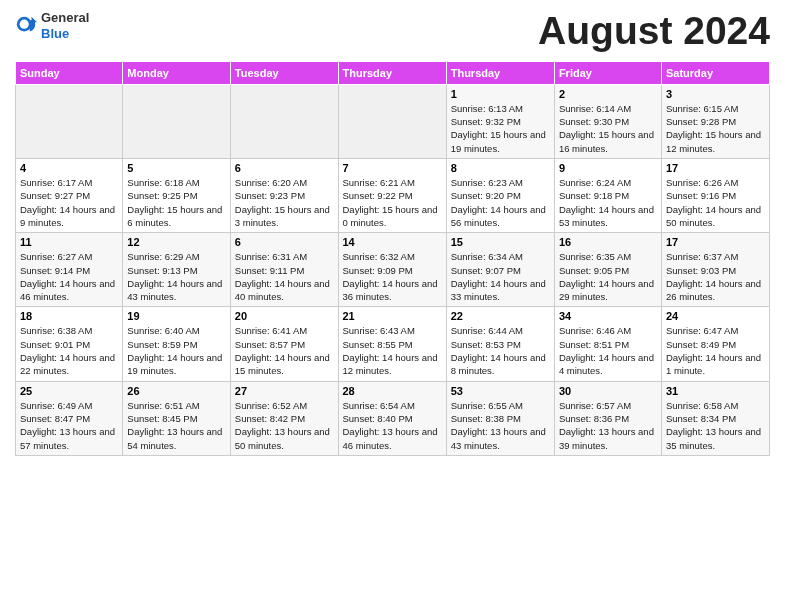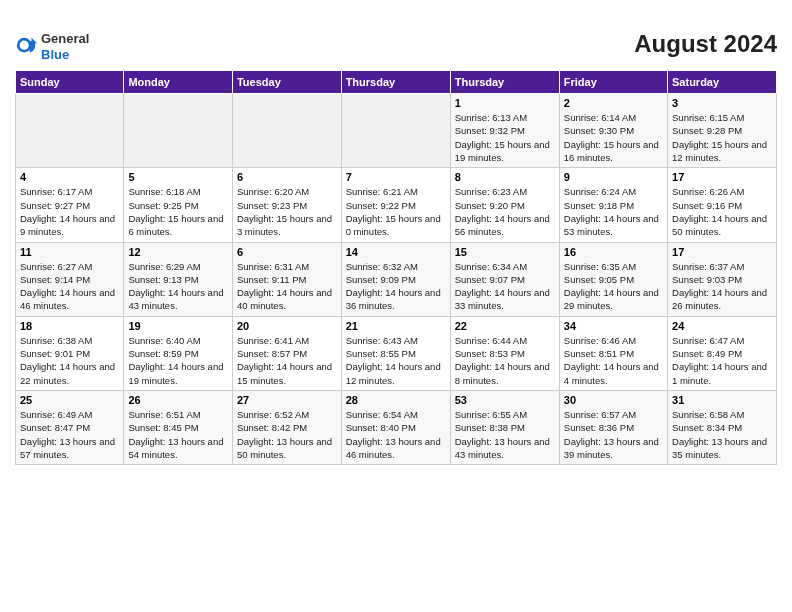--- a/index.html
+++ b/index.html
@@ -5,22 +5,21 @@
     * { margin: 0; padding: 0; box-sizing: border-box; }
     body {
       font-family: Arial, sans-serif;
       background: #fff;
       width: 792px;
       height: 612px;
       overflow: hidden;
     }
     .container {
       width: 792px;
-      padding: 10px 15px 5px 15px;
-      margin-top: 21px;
+      padding: 10px 22px 5px 15px;
     }
     .header-row {
       display: flex;
       justify-content: space-between;
       align-items: flex-start;
       margin-bottom: 8px;
     }
     .logo {
       display: flex;
       align-items: center;
@@ -37,36 +36,36 @@
     .logo-text .general { color: #333; }
     .logo-text .blue { color: #1a6dcc; }
     .logo-icon {
       width: 22px;
       height: 22px;
     }
     .title-block {
       text-align: right;
     }
     .month-year {
-      font-size: 24px;
+      font-size: 39px;
       font-weight: bold;
       color: #222;
       line-height: 1.1;
     }
     .location {
       font-size: 14px;
       color: #333;
     }
     .calendar {
       width: 100%;
       border-collapse: collapse;
       font-size: 10px;
     }
     .calendar thead th {
-      background: #4c1d95;
+      background: #d946ef;
       color: #fff;
       padding: 5px 4px;
       text-align: left;
       font-size: 11px;
       font-weight: bold;
       border: 1px solid #fff;
     }
     .calendar tbody td {
       vertical-align: top;
       border: 1px solid #ccc;

